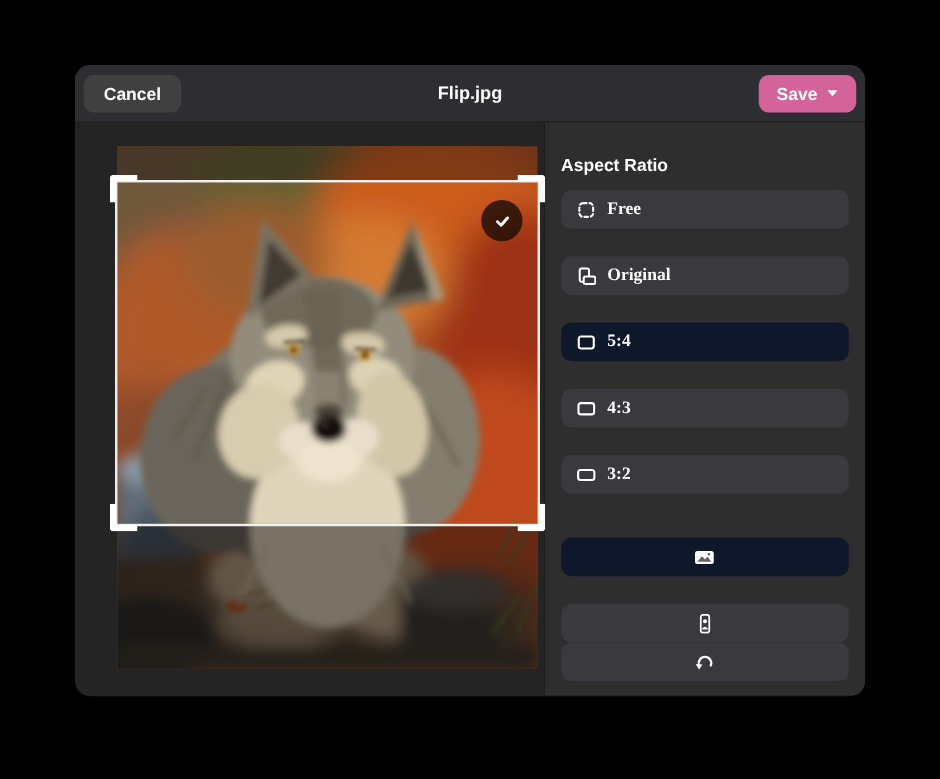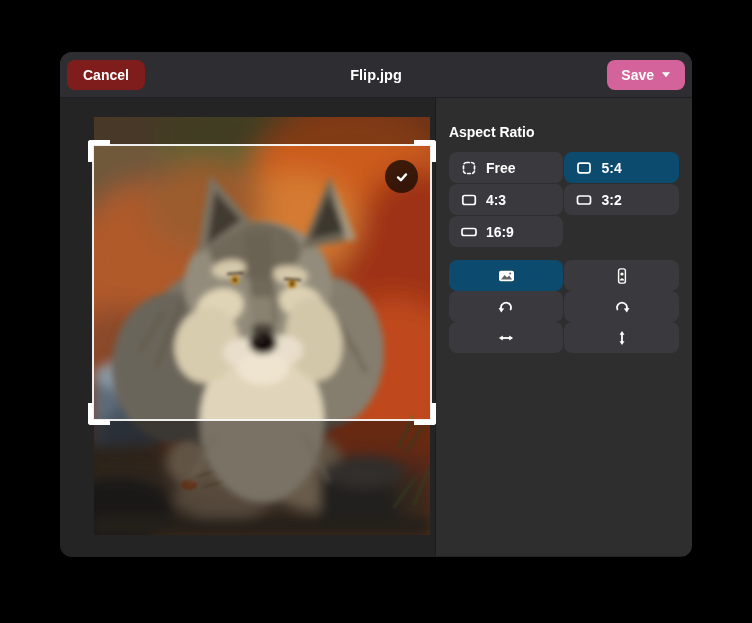--- a/index.html
+++ b/index.html
@@ -9,21 +9,21 @@
             background:#242424; border-radius:12px; overflow:hidden;
             box-shadow:0 10px 40px rgba(0,0,0,.9); color:#fff; }
   
   .headerbar { position:relative; height:46px; background:#2e2d31;
                display:flex; align-items:center; justify-content:space-between;
                padding:0 7px; border-bottom:1px solid #201f23; }
   .hb-title { position:absolute; left:0; right:0; text-align:center;
               font-size:14.5px; font-weight:bold; pointer-events:none; }
   .btn-hb { border:none; border-radius:8px; height:30px; padding:0 16px;
             font-family:inherit; font-size:14px; font-weight:bold; color:#fff;
-            background:#7f1d1d; cursor:pointer; }
+            background:#404040; cursor:pointer; }
   .btn-save { background:#d4639b; display:flex; align-items:center; gap:7px; padding:12px 14px; }
   
   .body { display:flex; height:458px;padding-left:20px; }
   .canvas { position:relative; width:367px; background:#242424; }
   .panel { width:265px; background:#2e2e2e; border-left:1px solid #1d1c20;
            padding:0 13px; }
   
   .photo { position:absolute; left:14px; top:19px; width:336px; height:418px; }
   .photo svg.wolf { position:absolute; inset:0; }
   .dim { position:absolute; left:0; width:336px; background:rgba(8,6,8,.38); }
@@ -34,25 +34,25 @@
   .handle { position:absolute; width:22px; height:22px; }
   .handle.tl { left:-6px; top:-6px; border-top:5px solid #fff; border-left:5px solid #fff; border-top-left-radius:3px; }
   .handle.tr { right:-6px; top:-6px; border-top:5px solid #fff; border-right:5px solid #fff; border-top-right-radius:3px; }
   .handle.bl { left:-6px; bottom:-6px; border-bottom:5px solid #fff; border-left:5px solid #fff; border-bottom-left-radius:3px; }
   .handle.br { right:-6px; bottom:-6px; border-bottom:5px solid #fff; border-right:5px solid #fff; border-bottom-right-radius:3px; }
   .apply-btn { position:absolute; left:291px; top:43px; width:33px; height:33px;
                border:none; border-radius:50%; background:rgba(26,13,6,.8);
                display:flex; align-items:center; justify-content:center; cursor:pointer; }
   
   .section-heading { font-size:14px; font-weight:bold; margin:26px 0 12px; }
-  .grid { display:grid; grid-template-columns:1fr 1fr; gap:1px; }
+  .grid { display:grid; grid-template-columns:1fr; gap:22px;font-family:Liberation Serif, serif; }
   .opt-btn { height:31px; border:none; border-radius:8px; background:#3a393e;
              color:#fff; font-family:inherit; font-size:14px; font-weight:bold;
              display:flex; align-items:center; gap:9px; padding:0 12px; cursor:pointer; }
-  .opt-btn.selected { background:#0c4a6e; }
+  .opt-btn.selected { background:#0f172a; }
   .icon-btn { justify-content:center; padding:0; }
   .mt { margin-top:13px; }
   .opt-btn svg { flex:0 0 auto; }
 </style>
 </head>
 <body>
 
 <div class="dialog">
 
   <div class="headerbar">
@@ -187,43 +187,44 @@
 
       <div class="section-heading">Aspect Ratio</div>
 
       <div class="grid">
         <button class="opt-btn">
           <svg width="16" height="16" viewBox="0 0 16 16">
             <rect x="2.5" y="2.5" width="11" height="11" rx="3" fill="none" stroke="#fff" stroke-width="1.7" stroke-dasharray="2.7 2.4" stroke-linecap="round"></rect>
           </svg>
           <span>Free</span>
         </button>
+        <button class="opt-btn">
+          <svg width="16" height="16" viewBox="0 0 16 16">
+            <rect x="2.8" y="1.8" width="7.4" height="10.5" rx="1.5" fill="none" stroke="#fff" stroke-width="1.6"></rect>
+            <rect x="6" y="8.2" width="9.2" height="6" rx="1.5" fill="#3a393e" stroke="#fff" stroke-width="1.6"></rect>
+          </svg>
+          <span>Original</span>
+        </button>
         <button class="opt-btn selected">
           <svg width="16" height="16" viewBox="0 0 16 16">
             <rect x="2" y="3.2" width="12" height="9.6" rx="2" fill="none" stroke="#fff" stroke-width="1.7"></rect>
           </svg>
           <span>5:4</span>
         </button>
         <button class="opt-btn">
           <svg width="16" height="16" viewBox="0 0 16 16">
             <rect x="1.8" y="3.5" width="12.5" height="9" rx="2" fill="none" stroke="#fff" stroke-width="1.7"></rect>
           </svg>
           <span>4:3</span>
         </button>
         <button class="opt-btn">
           <svg width="16" height="16" viewBox="0 0 16 16">
             <rect x="1.5" y="4" width="13" height="8" rx="2" fill="none" stroke="#fff" stroke-width="1.7"></rect>
           </svg>
           <span>3:2</span>
-        </button>
-        <button class="opt-btn">
-          <svg width="16" height="16" viewBox="0 0 16 16">
-            <rect x="1" y="4.5" width="14" height="7" rx="2" fill="none" stroke="#fff" stroke-width="1.7"></rect>
-          </svg>
-          <span>16:9</span>
         </button>
         <div></div>
       </div>
 
       <div class="grid mt">
         <button class="opt-btn icon-btn selected">
           <svg width="17" height="16" viewBox="0 0 17 16">
             <rect x="1" y="2.8" width="15" height="10.4" rx="2" fill="#fff"></rect>
             <path d="M3 11.4 L6.6 7 L9 9.5 L11.2 7.4 L14 11.4 Z" fill="#626166"></path>
             <circle cx="12.2" cy="5.4" r="1" fill="#626166"></circle>

